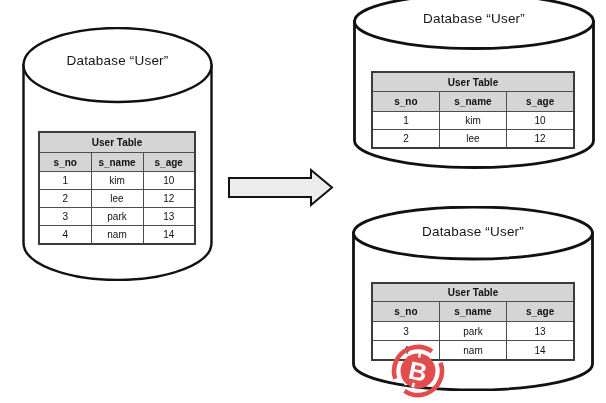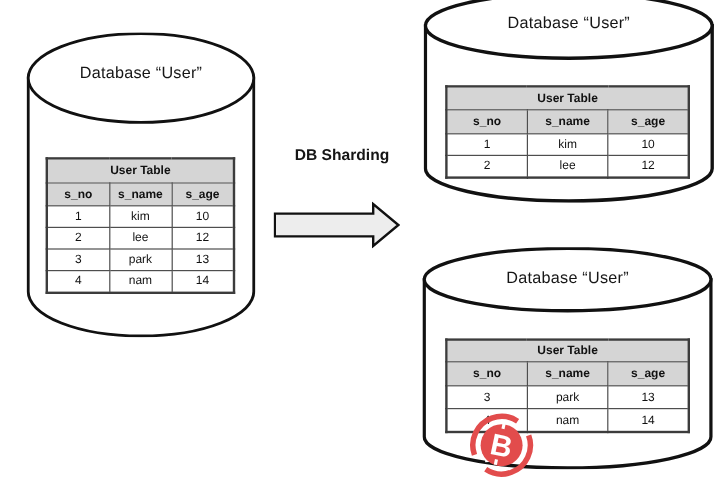--- a/index.html
+++ b/index.html
@@ -84,21 +84,20 @@
         <td>13</td>
       </tr>
       <tr class="r-data">
         <td>4</td>
         <td>nam</td>
         <td>14</td>
       </tr>
     </tbody>
   </table>
 
-  <div class="sharding-label">DB Sharding</div>
   <svg class="arrow-svg" width="106" height="39" viewBox="0 0 106 39">
     <path d="M1 10 H 83 V 2 L 104 19.5 L 83 37 V 29 H 1 Z" fill="#ededed" stroke="#111111" stroke-width="2"></path>
   </svg>
 
   <svg class="cyl" style="left:353px;top:-7px;" width="242" height="176" viewBox="0 0 242 176">
     <path d="M1.5 28.5 V 147.5 A 119.5 27 0 0 0 240.5 147.5 V 28.5 Z" fill="#ffffff" stroke="#111111" stroke-width="2.8"></path>
     <ellipse cx="121" cy="28.5" rx="119.5" ry="27" fill="#ffffff" stroke="#111111" stroke-width="2.8"></ellipse>
   </svg>
   <div class="db-title" style="left:353px;top:11px;width:242px;">Database “User”</div>
 

